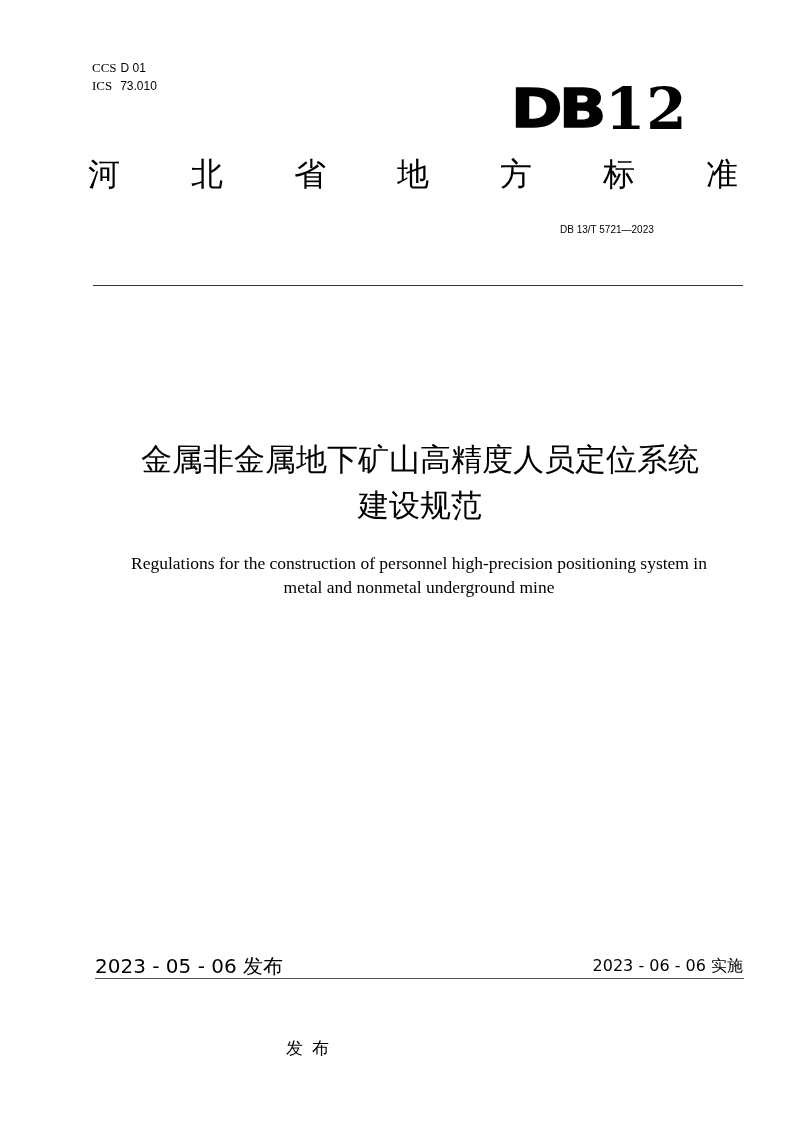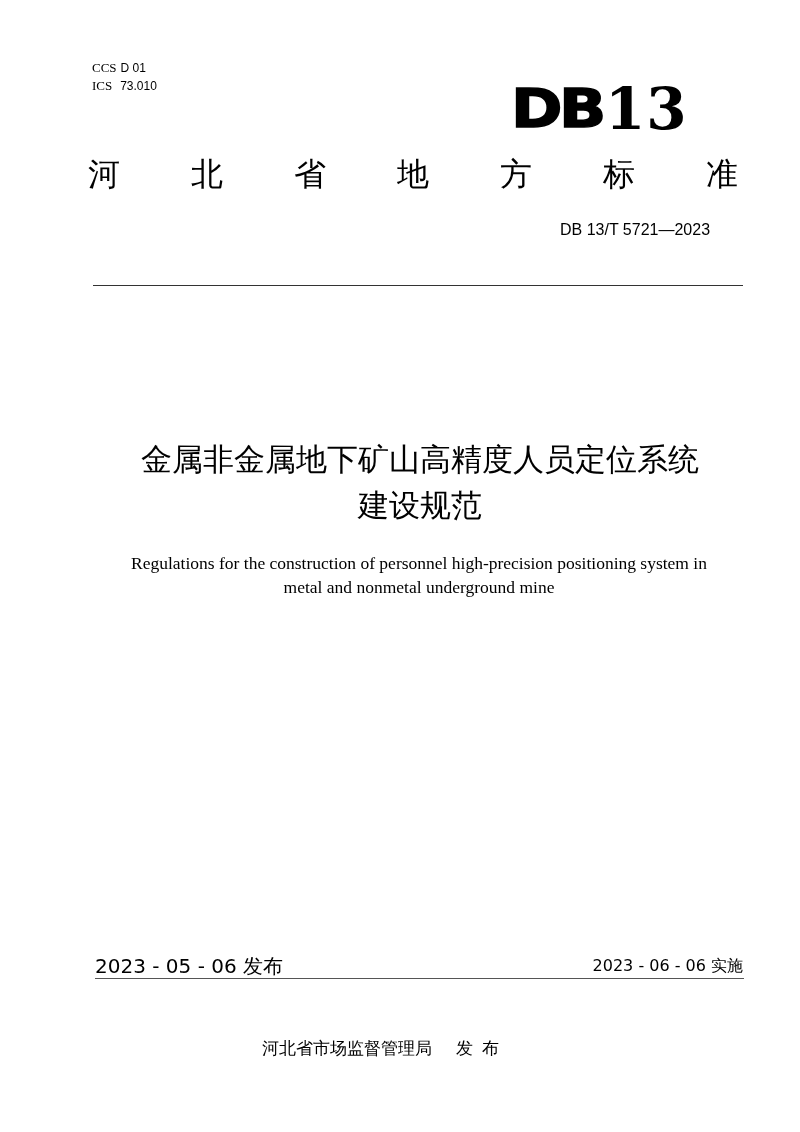--- a/index.html
+++ b/index.html
@@ -62,21 +62,21 @@
       display: flex;
       justify-content: space-between;
       font-size: 32px;
       line-height: 40px;
     }
 
     #std-number {
       left: 560px;
       top: 220px;
       font-family: "Liberation Sans", sans-serif;
-      font-size: 16px;
+      font-size: 10px;
       line-height: 20px;
       white-space: pre;
     }
 
     #top-rule {
       left: 93px;
       top: 285px;
       width: 650px;
       height: 0;
       border-top: 1.5px solid #333;
@@ -134,21 +134,21 @@
     #publisher .pub-action { margin-left: 24px; letter-spacing: 9px; }
   </style>
 </head>
 <body>
 
 <div id="ics" class="abs ics-line"><span class="lbl">ICS</span>  <span class="val">73.010</span></div>
 <div id="ccs" class="abs ics-line"><span class="lbl">CCS</span> <span class="val">D 01</span></div>
 
 <div id="db-logo" class="abs">
   <span class="db">DB</span>
-  <span class="num">13</span>
+  <span class="num">12</span>
 </div>
 
 <div id="province-standard" class="abs">
   <span>河</span>
   <span>北</span>
   <span>省</span>
   <span>地</span>
   <span>方</span>
   <span>标</span>
   <span>准</span>
@@ -166,15 +166,14 @@
 <div id="title-en" class="abs">
   <div>Regulations for the construction of personnel high-precision positioning system in</div>
   <div>metal and nonmetal underground mine</div>
 </div>
 
 <div id="issue-date" class="abs">2023 - 05 - 06 发布</div>
 <div id="impl-date" class="abs">2023 - 06 - 06 实施</div>
 <div id="bottom-rule" class="abs"></div>
 
 <div id="publisher" class="abs">
-  <span>河北省市场监督管理局</span>
   <span class="pub-action">发布</span>
 </div>
 
 </body></html>

